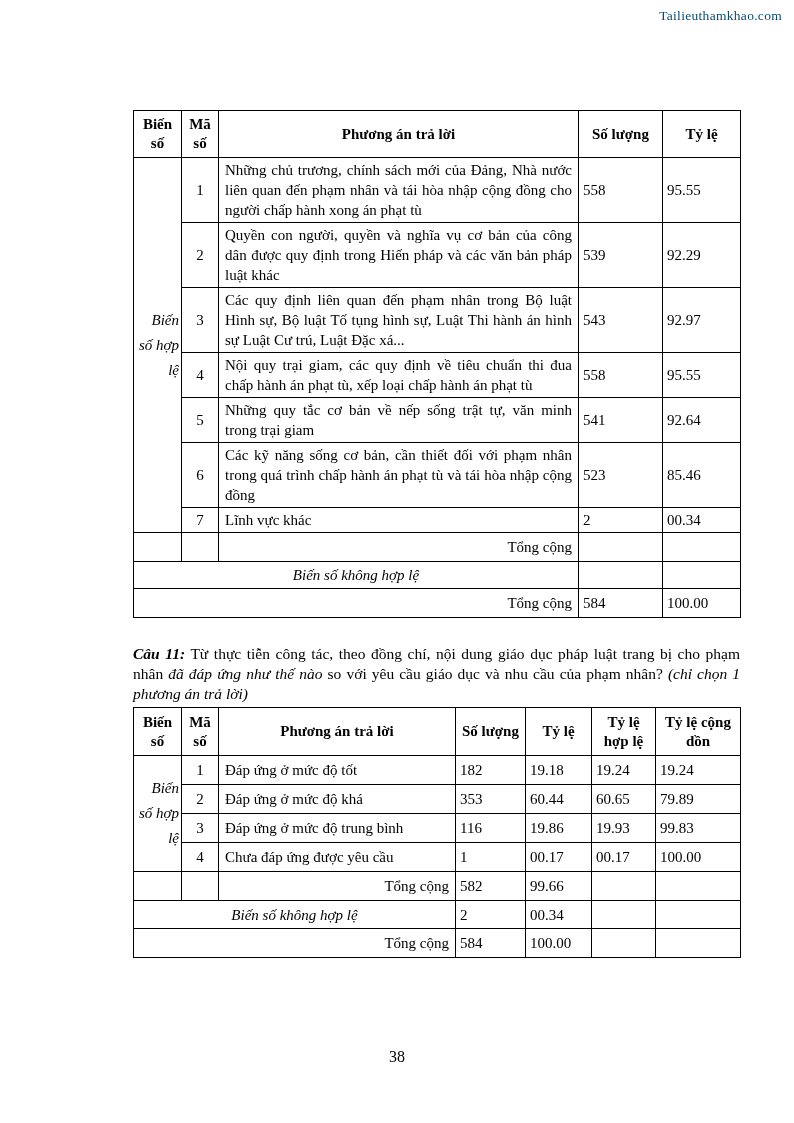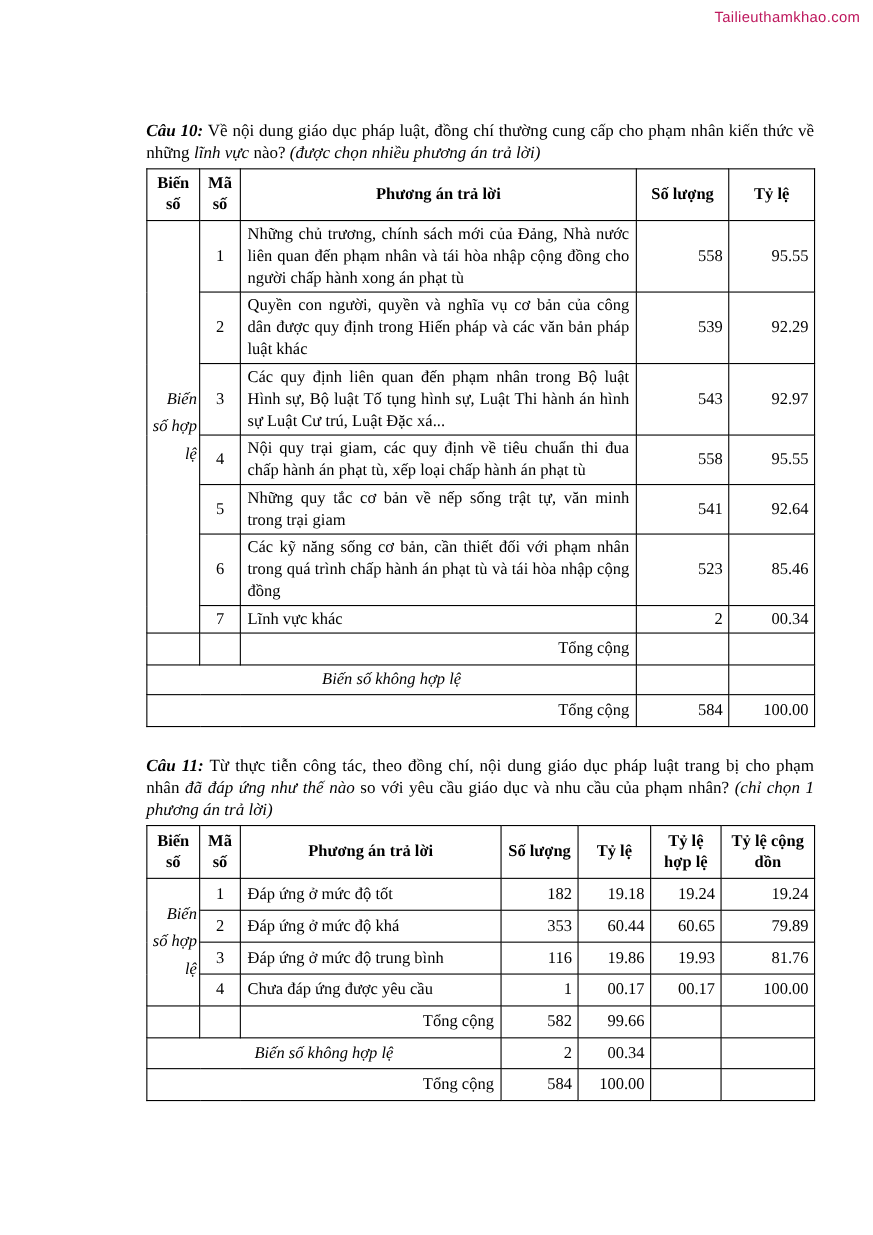--- a/index.html
+++ b/index.html
@@ -12,23 +12,23 @@
     height: 1123px;
     background: #ffffff;
     overflow: hidden;
     margin: 0 auto;
   }
 
   .watermark {
     position: absolute;
     top: 8px;
     right: 12px;
-    font-family: Liberation Sans, sans-serif;
+    font-family: Liberation Serif, serif;
     font-size: 13.5px;
-    color: #be185d;
+    color: #0c4a6e;
     letter-spacing: 0.3px;
   }
 
   .content {
     position: absolute;
     left: 133px;
     top: 110px;
     width: 607px;
   }
 
@@ -54,21 +54,21 @@
     padding: 2px 4px;
   }
   th {
     font-weight: bold;
     text-align: center;
     padding: 4px 2px;
     line-height: 19px;
   }
   td.code-cell { text-align: center; }
   td.option-cell { text-align: justify; padding: 4px 6px; }
-  td.num-cell { text-align: right; padding-right: 5px; }
+  td.num-cell { padding-right: 5px; }
   td.valid-cell {
     font-style: italic;
     text-align: right;
     line-height: 25px;
     padding: 2px 2px;
   }
   td.invalid-cell {
     font-style: italic;
     text-align: center;
     padding: 3px 6px;
@@ -96,21 +96,20 @@
 </style>
 </head>
 <body>
 
 <div class="page">
 
   <div class="watermark">Tailieuthamkhao.com</div>
 
   <div class="content">
 
-    <p class="q-intro"><span class="q-label">Câu 10:</span> <span>Về nội dung giáo dục pháp luật, đồng chí thường cung cấp cho phạm nhân kiến thức về những</span> <span class="em">lĩnh vực</span> <span>nào?</span> <span class="em">(được chọn nhiều phương án trả lời)</span></p>
 
     <table class="t1">
       <colgroup>
         <col style="width:48px">
           <col style="width:37px">
           <col style="width:360px">
           <col style="width:84px">
           <col style="width:78px">
       </colgroup>
       <tbody>
@@ -223,21 +222,21 @@
           <td class="num-cell">60.44</td>
           <td class="num-cell">60.65</td>
           <td class="num-cell">79.89</td>
         </tr>
         <tr>
           <td class="code-cell">3</td>
           <td class="option-cell">Đáp ứng ở mức độ trung bình</td>
           <td class="num-cell">116</td>
           <td class="num-cell">19.86</td>
           <td class="num-cell">19.93</td>
-          <td class="num-cell">81.76</td>
+          <td class="num-cell">99.83</td>
         </tr>
         <tr>
           <td class="code-cell">4</td>
           <td class="option-cell">Chưa đáp ứng được yêu cầu</td>
           <td class="num-cell">1</td>
           <td class="num-cell">00.17</td>
           <td class="num-cell">00.17</td>
           <td class="num-cell">100.00</td>
         </tr>
         <tr>
@@ -262,14 +261,15 @@
           <td class="num-cell">100.00</td>
           <td class="num-cell"></td>
           <td class="num-cell"></td>
         </tr>
       </tbody>
         </table>
     </div>
 
   </div>
 
+  <div class="page-number">38</div>
 
 </div>
 
 </body></html>

